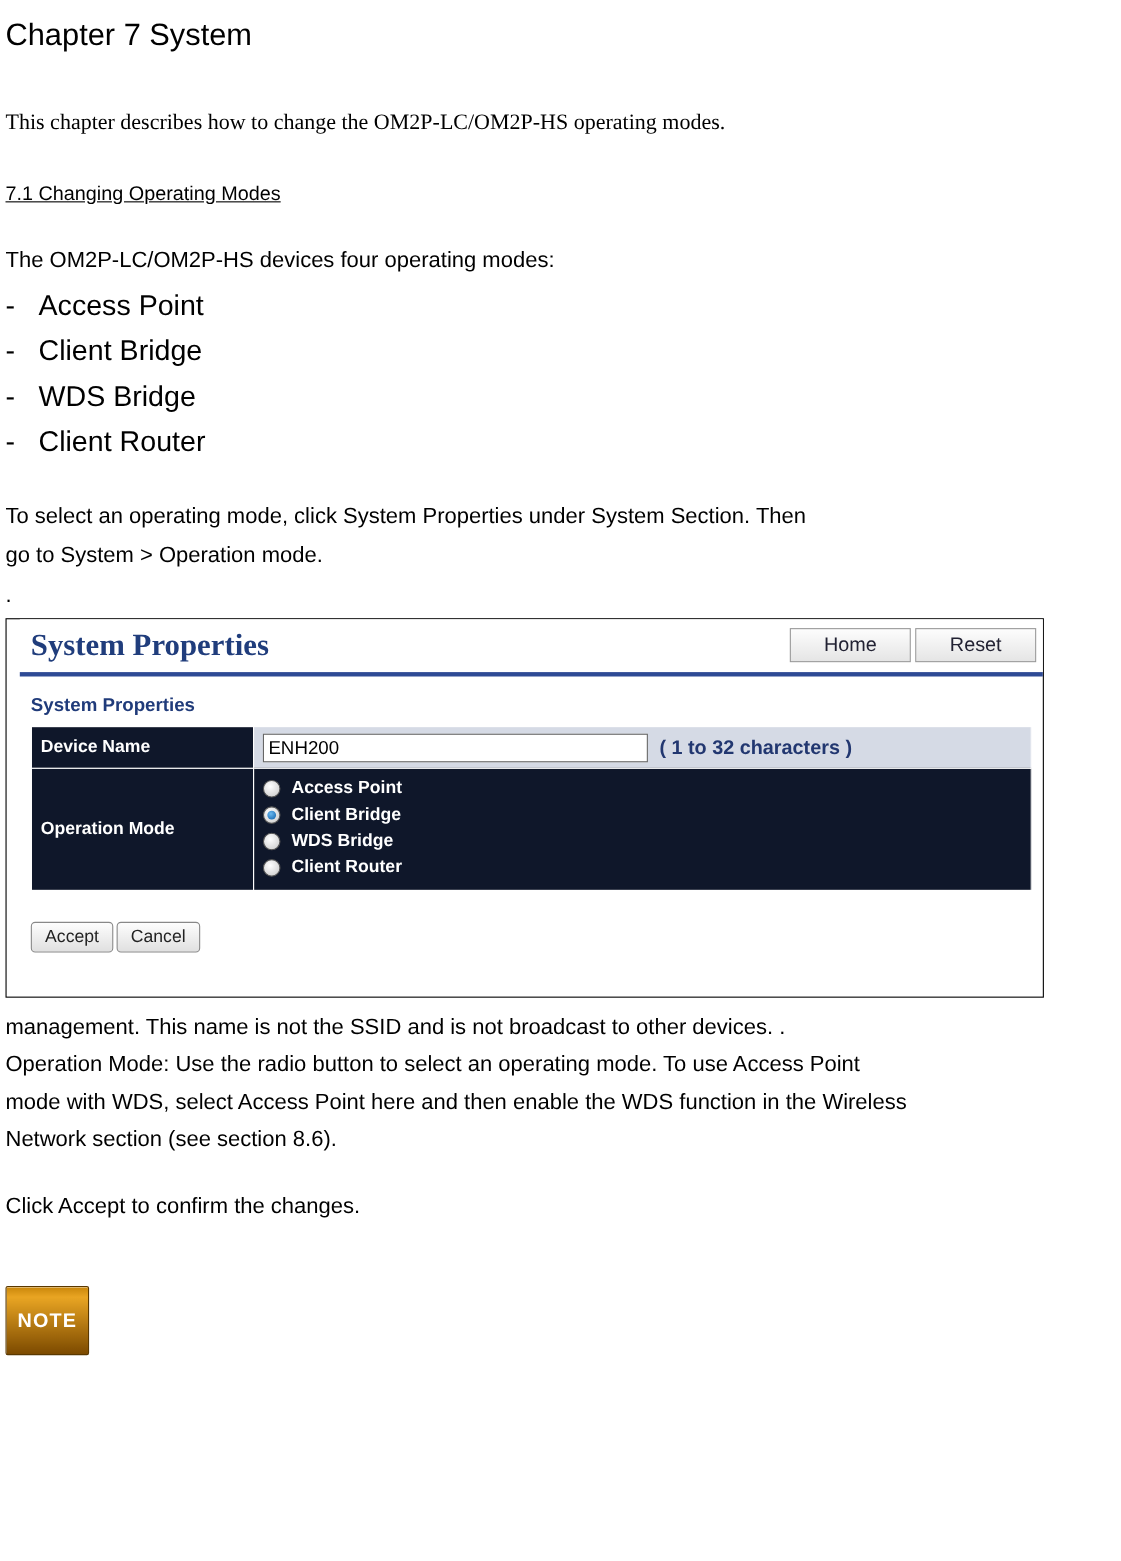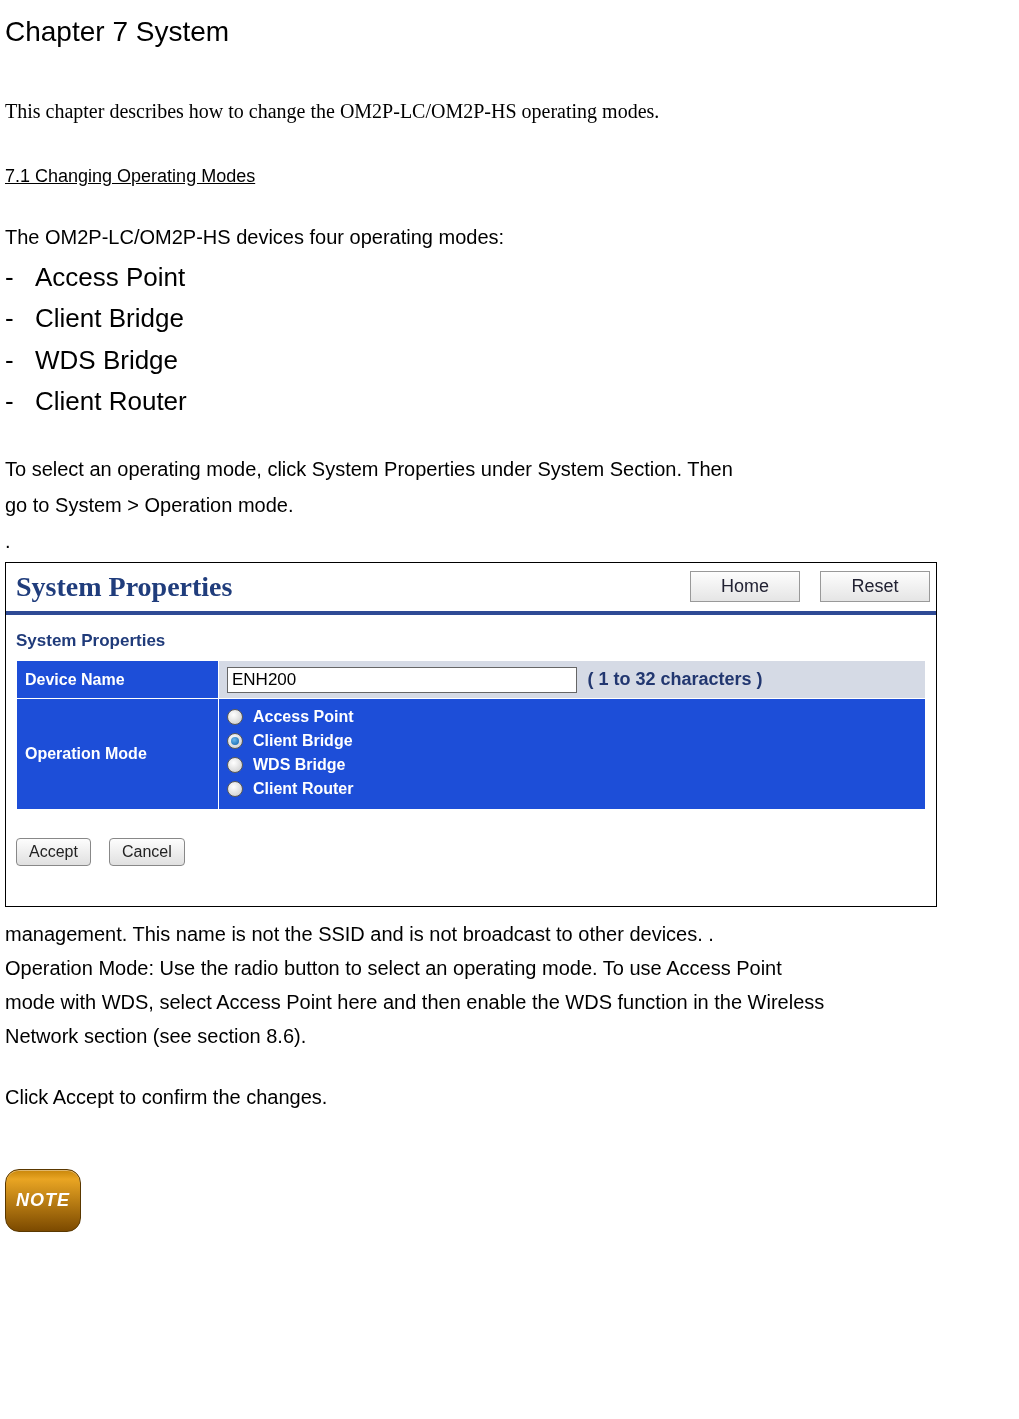--- a/index.html
+++ b/index.html
@@ -41,38 +41,39 @@
     }
     .mode-dash {
       display: inline-block;
       width: 30px;
     }
     .panel-container {
       border: 1px solid #000;
       margin: 5px 0 10px 0;
       width: 930px;
       background: #fff;
+      padding-left: 12px;
     }
     .panel-header {
       display: flex;
       align-items: center;
       background: #fff;
       height: 48px;
       padding: 0 6px 0 10px;
     }
     .panel-title {
       font-family: Georgia, "Times New Roman", serif;
       font-weight: bold;
       font-size: 28px;
       color: #203d7c;
       flex: 1;
     }
     .header-buttons {
       display: flex;
-      gap: 20px;
+      gap: 4px;
     }
     .hdr-btn {
       background: linear-gradient(to bottom, #fdfdfd, #e5e5e5);
       border: 1px solid #999;
       padding: 4px 0;
       width: 110px;
       text-align: center;
       font-size: 18px;
       color: #223;
       cursor: pointer;
@@ -91,21 +92,21 @@
       font-size: 17px;
       margin-bottom: 6px;
     }
     .prop-table {
       width: 100%;
       border-collapse: collapse;
     }
     .prop-table td {
       border: 1px solid #fff;
       padding: 4px 8px;
-      background: #1d4ed8;
+      background: #0f172a;
       color: #fff;
       font-weight: bold;
       font-size: 16px;
       vertical-align: middle;
     }
     .prop-table td.label-cell {
       width: 185px;
     }
     .prop-table td.value-cell {
       background: #d5dae5;
@@ -154,21 +155,21 @@
       background: radial-gradient(circle at 40% 35%, #6ab8ef, #0b5ea8);
     }
     .radio-label {
       color: #fff;
       font-weight: bold;
       font-size: 16px;
     }
     .button-row {
       margin-top: 28px;
       display: flex;
-      gap: 18px;
+      gap: 3px;
     }
     .form-btn {
       background: linear-gradient(to bottom, #fdfdfd, #e0e0e0);
       border: 1px solid #888;
       border-radius: 4px;
       padding: 4px 12px;
       font-size: 16px;
       cursor: pointer;
       font-family: Arial, sans-serif;
       color: #222;
@@ -182,25 +183,24 @@
       font-size: 20px;
       margin-bottom: 56px;
     }
     .note-badge {
       display: inline-block;
       background: linear-gradient(to bottom, #c9860a 0%, #e9a523 15%, #7c4a00 100%);
       color: #fff;
       font-weight: bold;
       font-size: 18px;
       padding: 16px 10px;
-      border-radius: 14px;
+      border-radius: 2px;
       letter-spacing: 1px;
       border: 1px solid #5a3800;
       box-shadow: inset 0 1px 0 rgba(255,255,255,0.4);
-      font-style: italic;
     }
   </style>
 </head>
 <body>
 
 <h1 class="chapter-title">Chapter 7 System</h1>
 
 <p class="intro-text">This chapter describes how to change the OM2P-LC/OM2P-HS operating modes.</p>
 
 <h2 class="section-heading">7.1 Changing  Operating Modes</h2>

